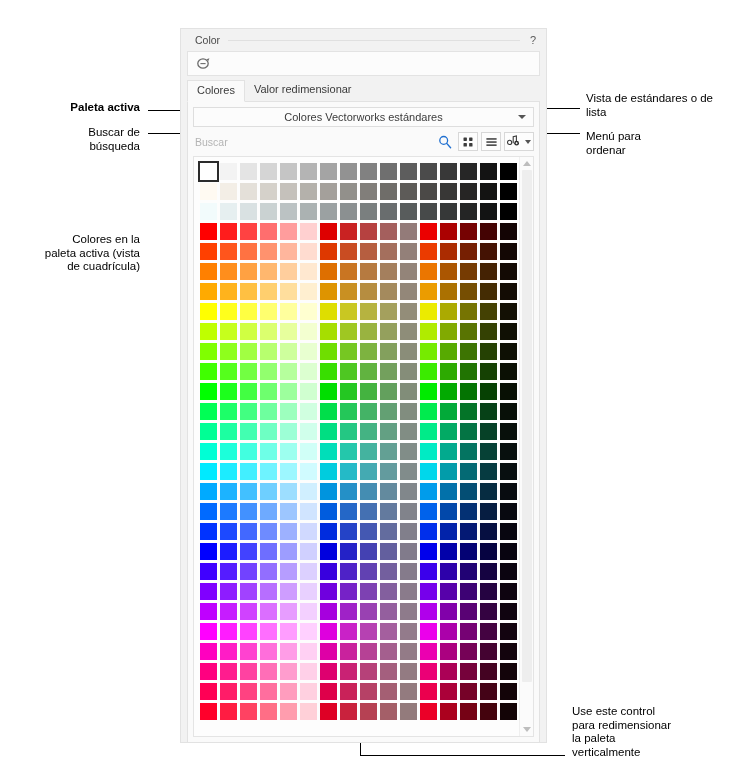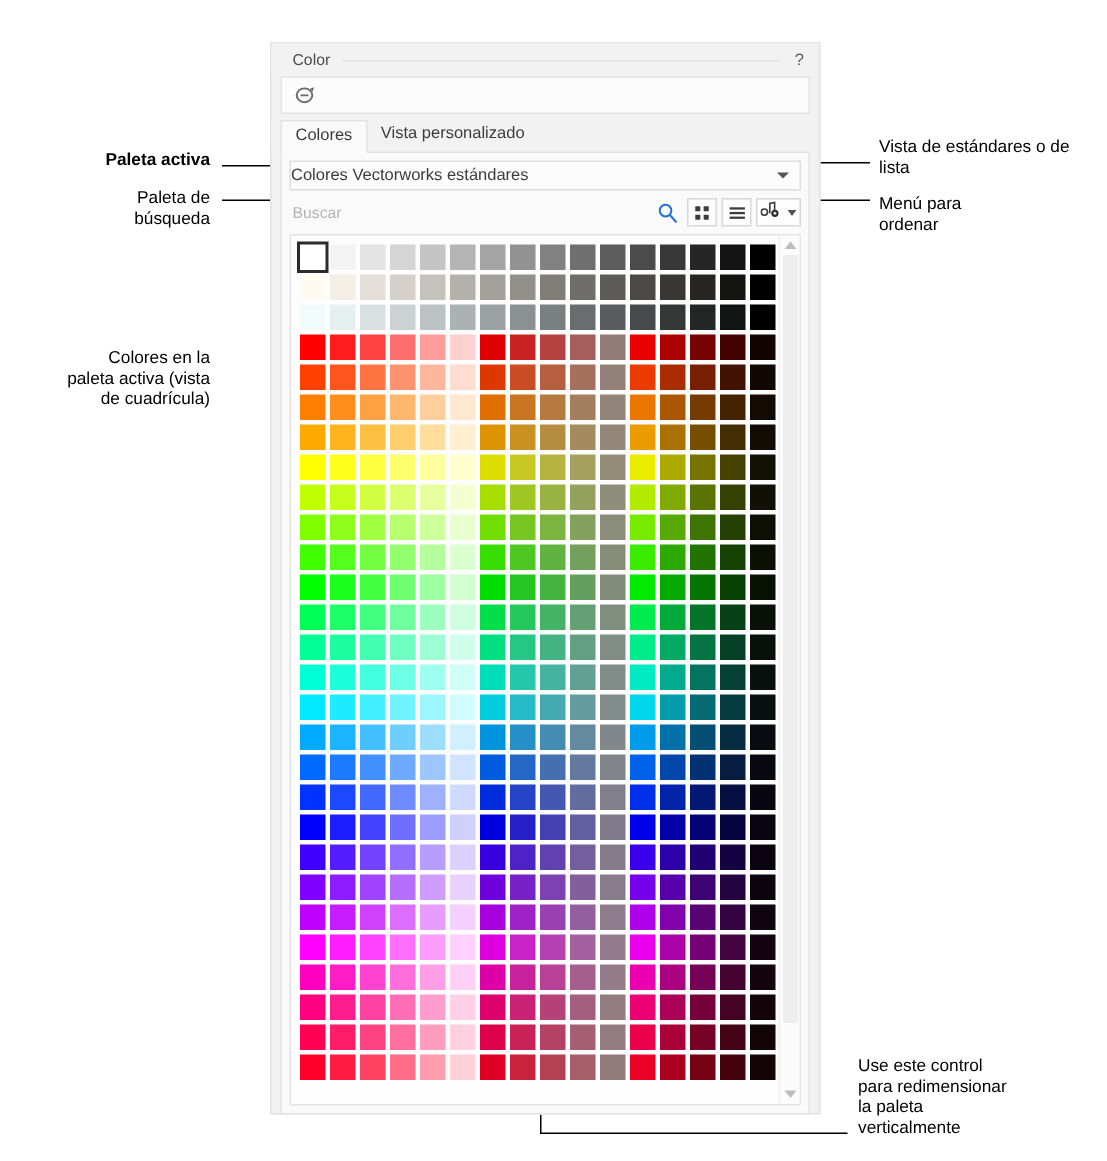--- a/index.html
+++ b/index.html
@@ -131,21 +131,21 @@
     margin:5px 5px 0 5px;
     height:20px;
     background:#fcfcfc;
     border:1px solid #dedede;
     display:flex;
     align-items:center;
     position:relative;
     box-sizing:border-box;
   }
   .palette-select-label{
-    position:absolute;left:0;right:0;text-align:left;
+    position:absolute;left:0;right:0;text-align:center;
     font-size:11px;color:#3b3b3b;
   }
   .caret-down{
     margin-left:auto;margin-right:7px;
     width:0;height:0;
     border-left:4px solid transparent;
     border-right:4px solid transparent;
     border-top:4.5px solid #555;
   }
 
@@ -265,21 +265,21 @@
   .panel-footer{
     height:12px;
   }
 </style>
 </head>
 <body>
 
 <div class="annot bold right-al" style="left:40px;top:101px;width:100px;">Paleta activa</div>
 <div class="leader" style="left:148px;top:110px;width:42px;"></div>
 
-<div class="annot right-al" style="left:40px;top:126px;width:100px;">Paleta de
+<div class="annot right-al" style="left:40px;top:126px;width:100px;">Buscar de
 búsqueda</div>
 <div class="leader" style="left:148px;top:133px;width:42px;"></div>
 
 <div class="annot right-al" style="left:30px;top:233px;width:110px;">Colores en la
 paleta activa (vista
 de cuadrícula)</div>
 
 <div class="annot left-al" style="left:586px;top:92px;width:150px;">Vista de estándares o de
 lista</div>
 <div class="leader" style="left:470px;top:108px;width:110px;"></div>
@@ -309,21 +309,21 @@
       <svg width="15" height="13" viewBox="0 0 15 13">
         <ellipse cx="7" cy="6.5" rx="5.2" ry="4.6" fill="none" stroke="#6b6b6b" stroke-width="1.3"></ellipse>
         <path d="M10.5 2.2 L13.4 1.2 L12.4 4.1 Z" fill="#6b6b6b"></path>
         <path d="M4.4 6.6 L9.6 6.6" stroke="#6b6b6b" stroke-width="1.1"></path>
       </svg>
     </span>
   </div>
 
   <div class="tabstrip">
     <div class="tab active">Colores</div>
-    <div class="tab">Vista personalizado</div>
+    <div class="tab">Valor redimensionar</div>
   </div>
 
   <div class="panel-body">
 
     <div class="palette-select">
       <span class="palette-select-label">Colores Vectorworks estándares</span>
       <span class="caret-down"></span>
     </div>
 
     <div class="search-row">

